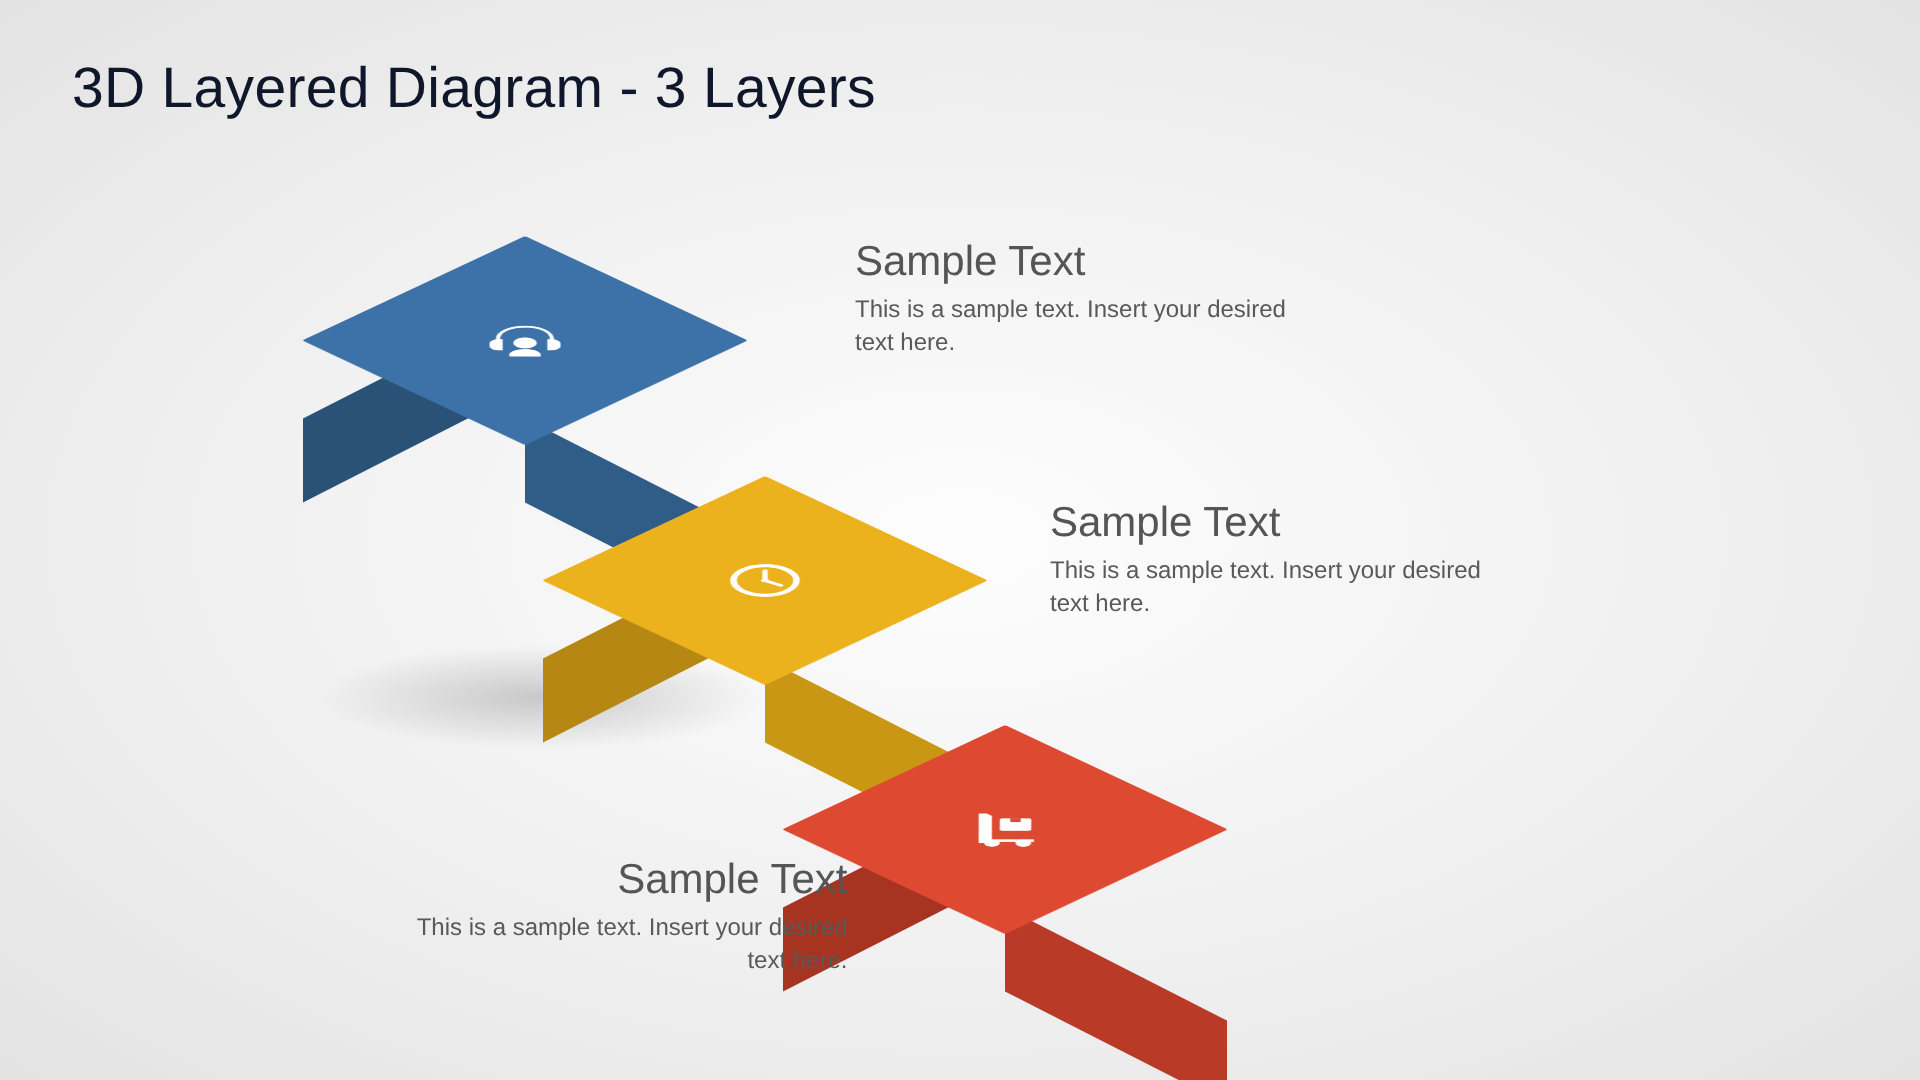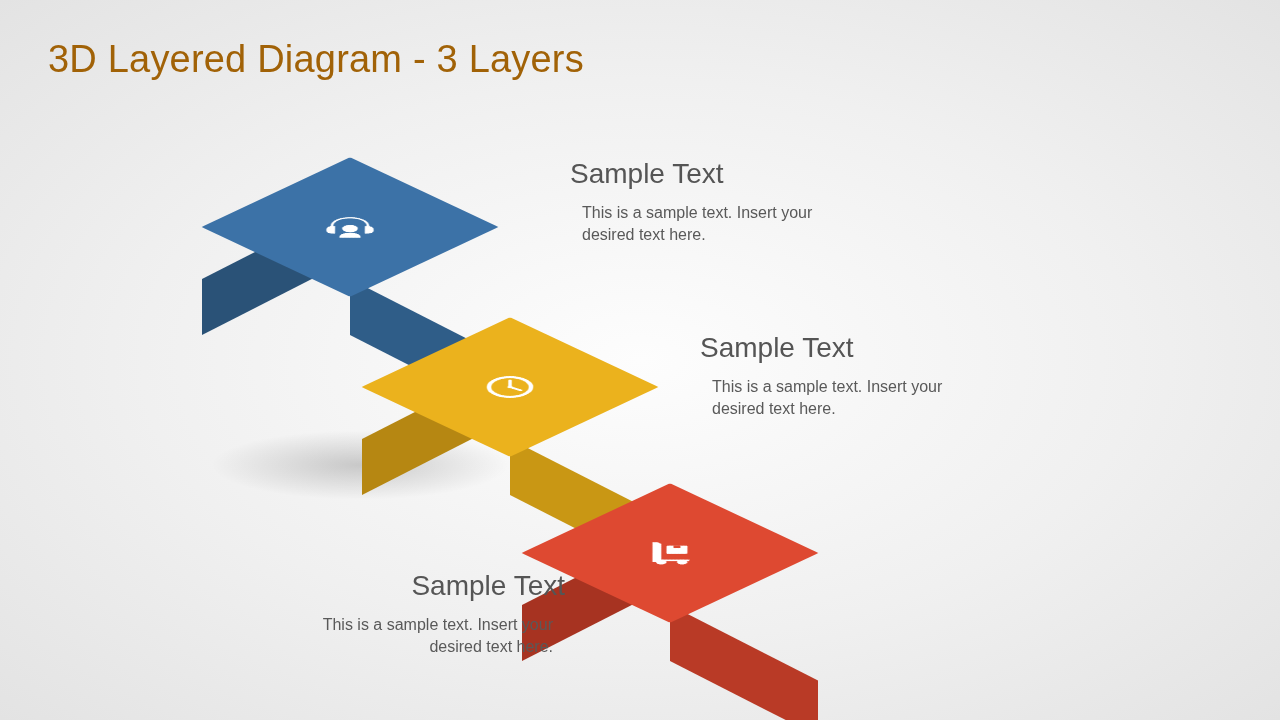--- a/index.html
+++ b/index.html
@@ -2,21 +2,21 @@
 <html><head>
 <meta charset="utf-8">
 <style>
   html,body{margin:0;padding:0;width:1280px;height:720px;font-family:"Segoe UI",Arial,Helvetica,sans-serif;}
   body{
     background:radial-gradient(ellipse at center,#fdfdfd 0%,#f0f0f0 55%,#e3e3e3 100%);
     position:relative;overflow:hidden;color:#222;
   }
   .slide-title{
     position:absolute;left:48px;top:38px;
-    font-size:38px;font-weight:400;color:#a16207;letter-spacing:.2px;
+    font-size:38px;font-weight:400;color:#0f172a;letter-spacing:.2px;
   }
 
   
   .block{position:absolute;}
   .block .top{
     position:absolute;left:0;top:0;width:210px;height:210px;
     transform:rotateX(62deg) rotateZ(45deg);
     transform-origin:center center;
     display:flex;align-items:center;justify-content:center;
     border-radius:2px;
@@ -53,21 +53,21 @@
 
   
   .block .top svg{
     width:56px;height:56px;fill:#fff;
     transform:rotateZ(-45deg);
   }
 
   
   .caption{position:absolute;max-width:300px;}
   .caption h3{margin:0 0 6px 0;font-size:28px;font-weight:400;color:#555;}
-  .caption p {margin:12px;font-size:16px;line-height:1.35;color:#595959;}
+  .caption p {margin:0;font-size:16px;line-height:1.35;color:#595959;}
   .cap-1{left:570px; top:158px;}
   .cap-2{left:700px; top:332px;}
   .cap-3{left:265px; top:570px;text-align:right;}
 </style>
 </head>
 <body>
 
 <div class="slide-title">3D Layered Diagram - 3 Layers</div>
 
 <div class="shadow"></div>

